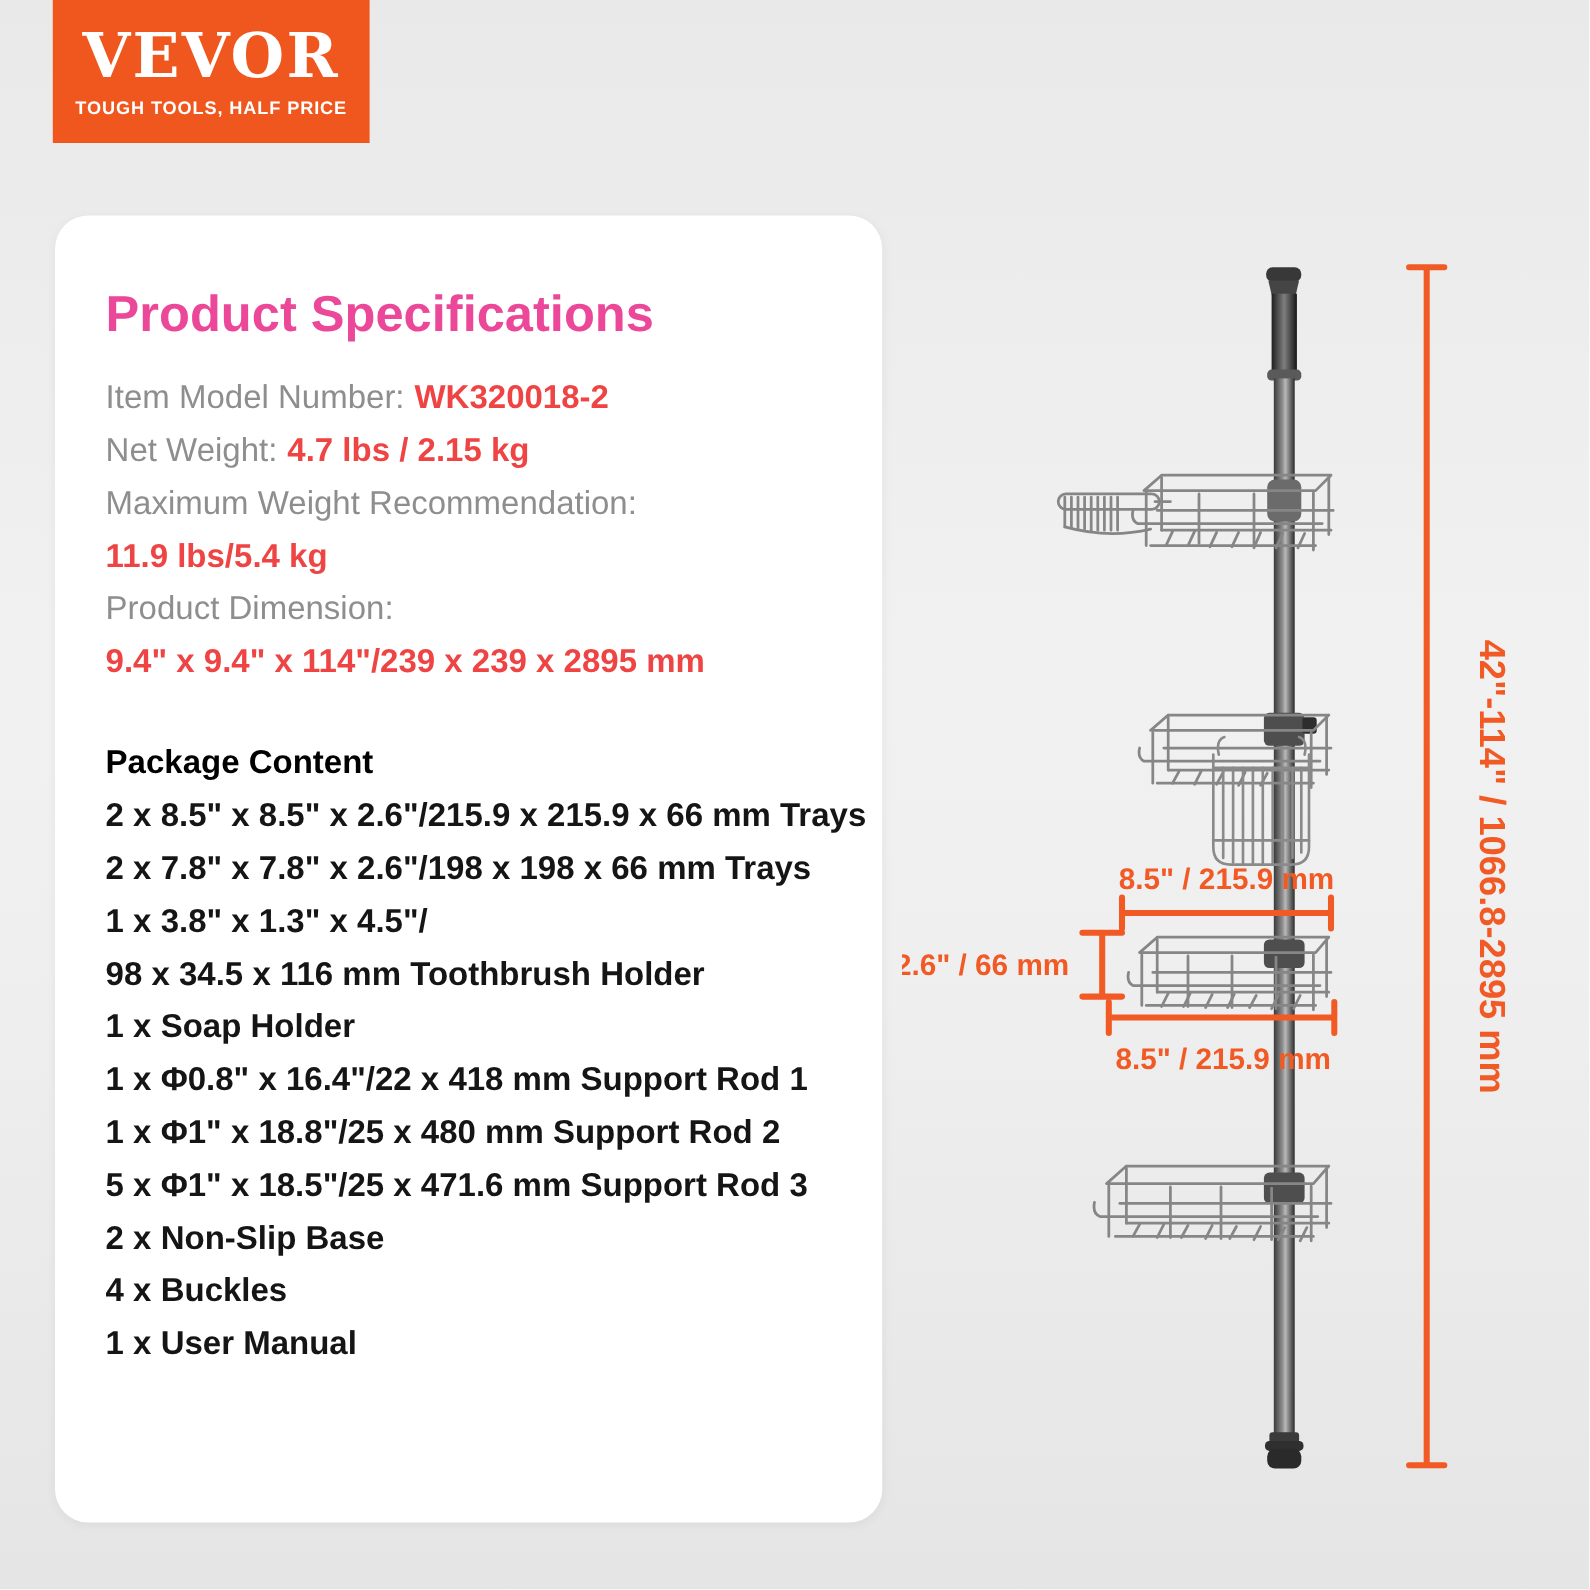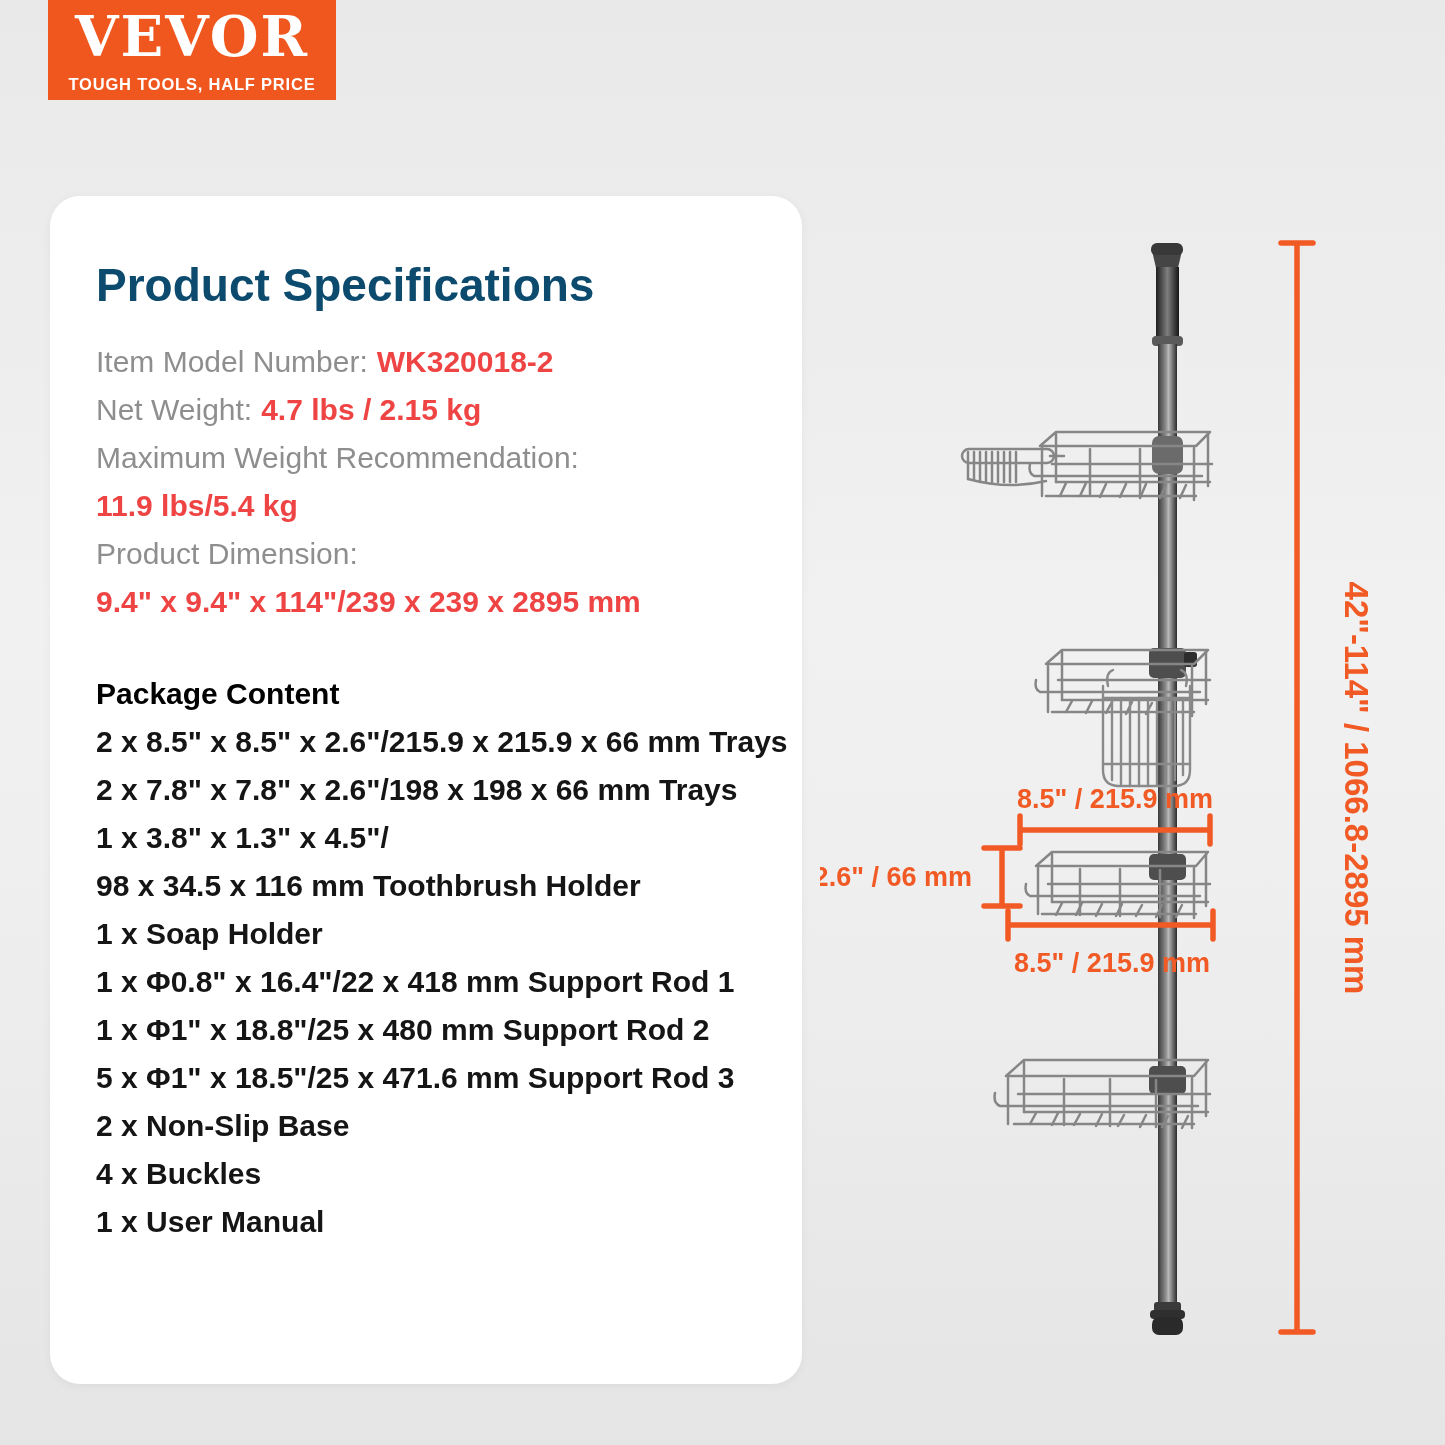--- a/index.html
+++ b/index.html
@@ -3,40 +3,40 @@
 <meta charset="utf-8">
 <style>
   html,body{margin:0;padding:0;}
   .page{
     position:relative;width:1445px;height:1445px;overflow:hidden;
     background:linear-gradient(180deg,#e9e9e9 0%,#f1f1f1 42%,#efefef 60%,#e5e5e5 100%);
     font-family:"Liberation Sans",sans-serif;
   }
   
   .logo{
-    position:absolute;left:48px;top:0;width:288px;height:100px;
+    position:absolute;left:48px;top:0;width:288px;height:130px;
     background:#F0571F;color:#fff;text-align:center;
     display:flex;flex-direction:column;align-items:center;justify-content:center;
   }
   .logo-word{
     font-family:"DejaVu Serif","Liberation Serif",serif;
     font-weight:bold;font-size:56px;line-height:56px;letter-spacing:2px;margin-top:2px;
   }
   .logo-tag{
     font-weight:bold;font-size:16.5px;letter-spacing:0.8px;margin-top:11px;
   }
   
   .card{
     position:absolute;left:50px;top:196px;width:752px;height:1188px;
     background:#ffffff;border-radius:30px;
     box-shadow:0 2px 10px rgba(0,0,0,0.05);
     box-sizing:border-box;padding:64px 38px 0 46px;
   }
   .card-title{
-    color:#0c4a6e;font-size:46px;font-weight:bold;line-height:50px;margin:0 0 28px 0;
+    color:#ec4899;font-size:46px;font-weight:bold;line-height:50px;margin:0 0 28px 0;
   }
   .spec-line{font-size:30px;line-height:48px;white-space:nowrap;}
   .lbl{color:#8E8E8E;margin-right:9px;}
   .val{color:#ef4444;font-weight:bold;}
   .pkg-heading{font-size:30px;line-height:48px;font-weight:bold;color:#000000;margin-top:44px;}
   .pkg-item{font-size:30px;line-height:48px;font-weight:bold;color:#151515;white-space:nowrap;}
   
   .diagram{position:absolute;left:820px;top:230px;}
   .dim-text{
     font-family:"Liberation Sans",sans-serif;font-weight:bold;font-size:27px;fill:#F15A24;

